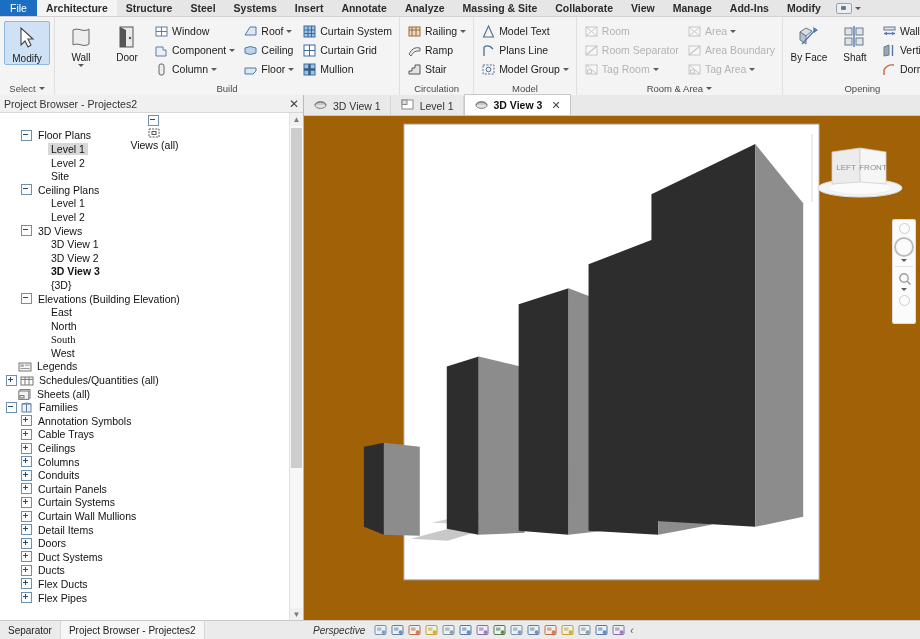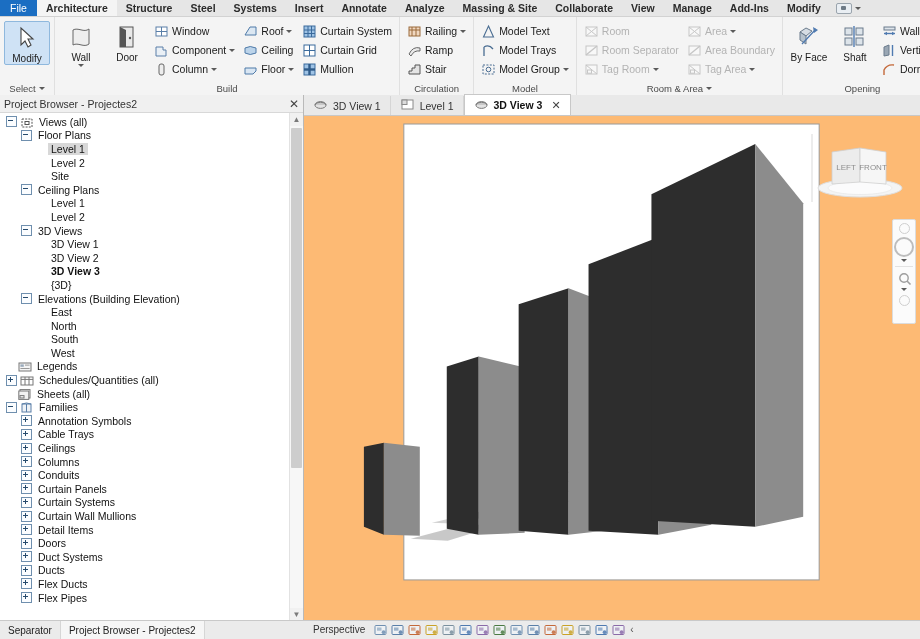--- a/index.html
+++ b/index.html
@@ -80,29 +80,29 @@
 
   
   .viewarea{flex:1;position:relative;background:#fff;display:flex;flex-direction:column;}
   .viewtabs{height:20px;background:#e9e9e9;display:flex;align-items:flex-end;
             border-bottom:1px solid #c8c8c8;}
   .vtab{height:19px;display:flex;align-items:center;gap:5px;padding:0 9px;font-size:10.5px;
         color:#333;background:#e9e9e9;border-right:1px solid #d5d5d5;}
   .vtab.active{background:#fff;color:#111;font-weight:bold;border-top:1px solid #c8c8c8;
                border-left:1px solid #c8c8c8;border-right:1px solid #c8c8c8;height:20px;}
   .vtab .vx{font-size:11px;color:#444;margin-left:4px;font-weight:normal;}
-  .canvas{flex:1;position:relative;background:#fdba74;overflow:hidden;}
+  .canvas{flex:1;position:relative;background:#a16207;overflow:hidden;}
 
   
   .statusbar{position:absolute;left:0;right:0;bottom:0;height:18px;background:#ebebeb;
              border-top:1px solid #c9c9c9;display:flex;align-items:center;font-size:10px;color:#333;}
   .sb-left{width:303px;display:flex;align-items:stretch;height:18px;}
   .sb-tab{display:flex;align-items:center;padding:0 8px;font-size:10px;color:#222;}
   .sb-tab.on{background:#f6f6f6;border-left:1px solid #d6d6d6;border-right:1px solid #d6d6d6;}
-  .sb-right{flex:1;display:flex;gap:5px;padding-left:10px;}
+  .sb-right{flex:1;display:flex;align-items:center;gap:5px;padding-left:10px;font-style:italic;}
   .sb-icon{width:13px;height:12px;display:inline-block;}
 </style>
 </head>
 <body>
 
 <div id="app">
 
   <div class="tabbar">
     <div class="file-tab">File</div>
     <div id="rtabs" style="display:flex;align-items:stretch;font-weight:bold;">
@@ -300,21 +300,21 @@
             <div class="sbtn">
               <span class="ico"><svg width="15" height="15" viewBox="0 0 15 15">
                   <path d="M7.5,2 L12.5,13 h-10 z" fill="none" stroke="#4a6d92" stroke-width="1.1"></path>
                 </svg></span>
               <span>Model Text</span>
             </div>
             <div class="sbtn">
               <span class="ico"><svg width="15" height="15" viewBox="0 0 15 15">
                   <path d="M3,13 L3,4 M3,4 q5,-3 9,2" fill="none" stroke="#4a6d92" stroke-width="1.3"></path>
                 </svg></span>
-              <span>Model Trays</span>
+              <span>Plans Line</span>
             </div>
             <div class="sbtn">
               <span class="ico"><svg width="15" height="15" viewBox="0 0 15 15">
                   <rect x="2" y="3" width="11" height="9" fill="none" stroke="#4a6d92" stroke-width="1" stroke-dasharray="2 1.4"></rect>
                   <circle cx="7.5" cy="7.5" r="2.3" fill="none" stroke="#4a6d92" stroke-width="1"></circle>
                 </svg></span>
               <span>Model Group</span>
               <span class="caret"></span>
             </div>
           </div>
@@ -438,21 +438,21 @@
 
   <div class="main">
 
     <div class="browser">
       <div class="browser-head">
         <span>Project Browser - Projectes2</span>
         <span class="x">✕</span>
       </div>
       <div class="tree">
         <div id="tree-nodes" style="padding-left:2px;">
-            <div class="node" style="padding-left: 4px;">
+            <div class="node" style="padding-left: 4px; flex-direction: column;">
               <span class="tg box"></span>
               <span class="nico"><svg width="15" height="15" viewBox="0 0 15 15">
                   <rect x="2" y="3" width="10" height="8" fill="none" stroke="#555" stroke-dasharray="2 1.2"></rect>
                   <rect x="5" y="5.5" width="4" height="3" fill="none" stroke="#555"></rect>
                 </svg></span>
               <span class="lbl">Views (all)</span>
             </div>
             <div class="node" style="padding-left: 19px;">
               <span class="tg box"></span>
               <span class="lbl">Floor Plans</span>
@@ -506,21 +506,21 @@
               <span class="lbl">Elevations (Building Elevation)</span>
             </div>
             <div class="node" style="padding-left: 34px;">
               <span class="tg"></span>
               <span class="lbl">East</span>
             </div>
             <div class="node" style="padding-left: 34px;">
               <span class="tg"></span>
               <span class="lbl">North</span>
             </div>
-            <div class="node" style="padding-left: 34px;">
+            <div class="node" style="padding-left: 34px; font-family: Liberation Serif, serif;">
               <span class="tg"></span>
               <span class="lbl">South</span>
             </div>
             <div class="node" style="padding-left: 34px;">
               <span class="tg"></span>
               <span class="lbl">West</span>
             </div>
             <div class="node" style="padding-left: 4px;">
               <span class="tg"></span>
               <span class="nico"><svg width="15" height="15" viewBox="0 0 15 15">

